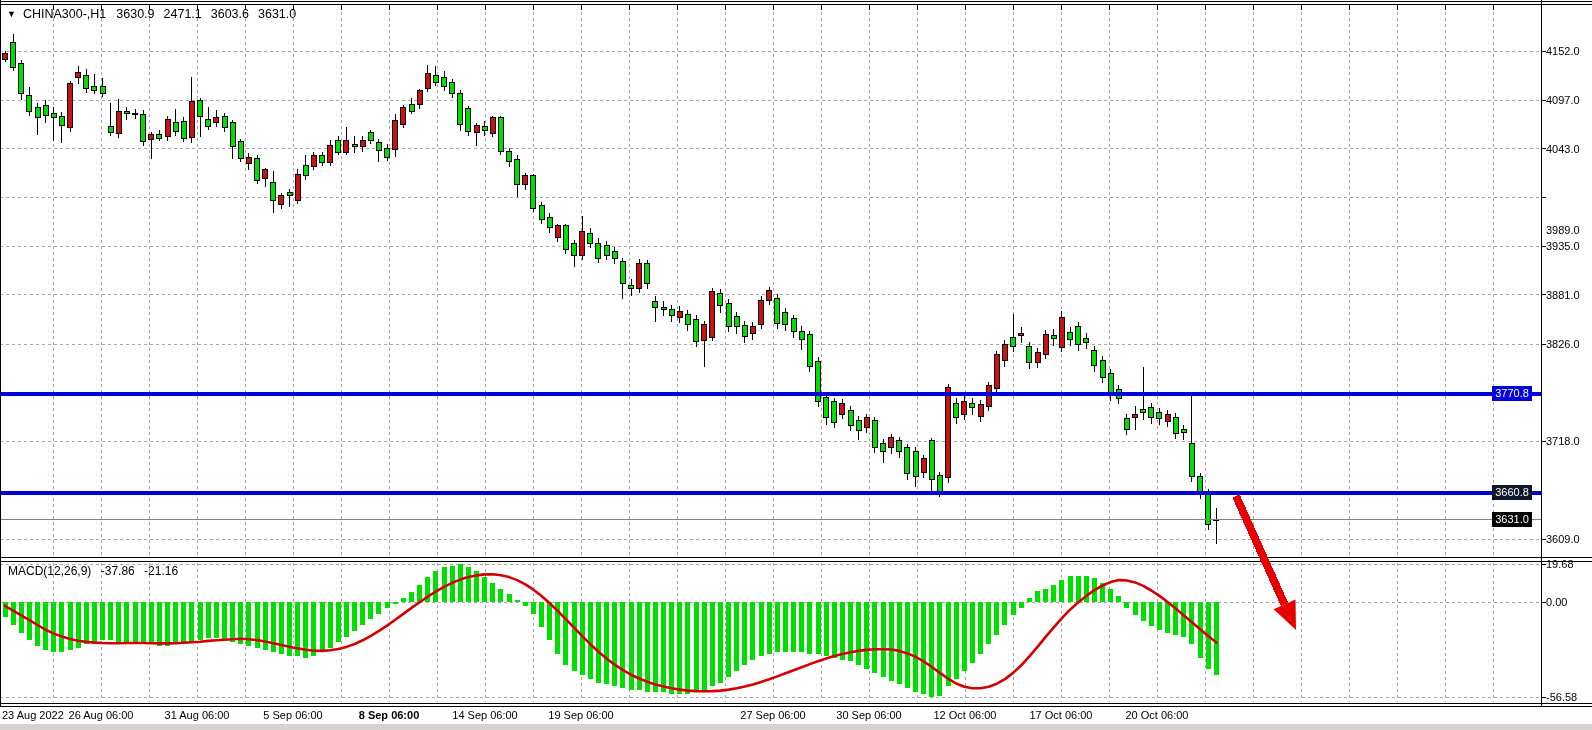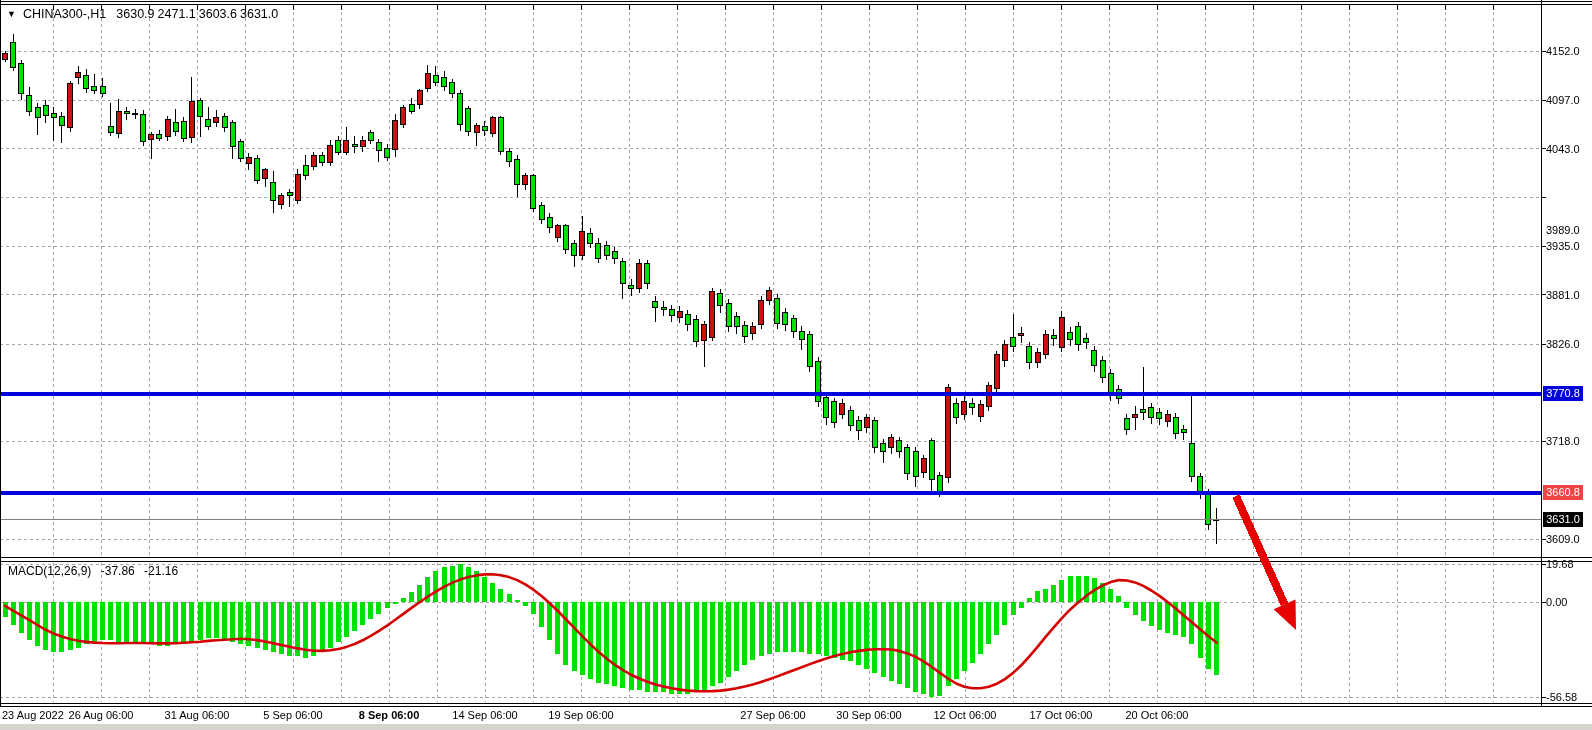--- a/index.html
+++ b/index.html
@@ -3,26 +3,26 @@
 <meta charset="utf-8">
 <style>
   html,body{margin:0;padding:0;background:#fff;}
   .root{position:relative;width:1592px;height:730px;background:#fff;overflow:hidden;
         font-family:"Liberation Sans",sans-serif;}
   svg{position:absolute;left:0;top:0;}
   .title-row{position:absolute;left:7px;top:7px;height:14px;display:flex;align-items:center;
              font-size:12.5px;color:#000;white-space:nowrap;z-index:5;}
   .title-row .tri{font-size:9px;margin-right:7px;cursor:pointer;line-height:12px;}
   .title-row .sym{margin-right:10px;}
-  .title-row .q{margin-right:3px;}
+  .title-row .q{margin-right:9px;}
   .macd-row{position:absolute;left:8px;top:564px;height:13px;font-size:12px;color:#000;
             white-space:nowrap;z-index:5;}
   .macd-row span{margin-right:6px;}
   .axis-label{position:absolute;font-size:11px;color:#000;white-space:nowrap;line-height:14px;z-index:4;}
-  .badge{position:absolute;left:1543px;width:40px;height:15px;font-size:11px;line-height:15px;
+  .badge{position:absolute;left:1492px;width:40px;height:15px;font-size:11px;line-height:15px;
          text-align:center;z-index:5;}
   .time-label{position:absolute;top:709px;font-size:11px;color:#000;white-space:nowrap;z-index:4;}
   .statusbar{position:absolute;left:0;top:723px;width:1592px;height:7px;border-top:1px solid #fff;z-index:6;}
 </style>
 </head>
 <body>
 
 <div class="root">
 
   <svg id="chart-svg" width="1592" height="730" viewBox="0 0 1592 730">
@@ -945,21 +945,21 @@
       <div class="axis-label" style="left: 1546px; top: 44px;">4152.0</div>
       <div class="axis-label" style="left: 1546px; top: 93.445px;">4097.0</div>
       <div class="axis-label" style="left: 1546px; top: 141.991px;">4043.0</div>
       <div class="axis-label" style="left: 1546px; top: 190.537px; margin-top: 32px;">3989.0</div>
       <div class="axis-label" style="left: 1546px; top: 239.083px;">3935.0</div>
       <div class="axis-label" style="left: 1546px; top: 287.629px;">3881.0</div>
       <div class="axis-label" style="left: 1546px; top: 337.074px;">3826.0</div>
       <div class="axis-label" style="left: 1546px; top: 434.166px;">3718.0</div>
       <div class="axis-label" style="left: 1546px; top: 532.157px;">3609.0</div>
       <div class="badge" style="top: 386.199px; background: rgb(0, 0, 220); color: rgb(255, 255, 255);">3770.8</div>
-      <div class="badge" style="top: 485.089px; background: #ef4444; color: rgb(255, 255, 255);">3660.8</div>
+      <div class="badge" style="top: 485.089px; background: #0f172a; color: rgb(255, 255, 255);">3660.8</div>
       <div class="badge" style="top: 511.879px; background: rgb(0, 0, 0); color: rgb(255, 255, 255);">3631.0</div>
       <div class="axis-label" style="left: 1546px; top: 557.273px;">19.68</div>
       <div class="axis-label" style="left: 1546px; top: 595px;">0.00</div>
       <div class="axis-label" style="left: 1546px; top: 690.007px;">-56.58</div>
       <div class="time-label" style="left: 2px;">23 Aug 2022</div>
       <div class="time-label" style="left: 101px; transform: translateX(-50%);">26 Aug 06:00</div>
       <div class="time-label" style="left: 197px; transform: translateX(-50%);">31 Aug 06:00</div>
       <div class="time-label" style="left: 293px; transform: translateX(-50%);">5 Sep 06:00</div>
       <div class="time-label" style="left: 389px; transform: translateX(-50%); font-weight: bold;">8 Sep 06:00</div>
       <div class="time-label" style="left: 485px; transform: translateX(-50%);">14 Sep 06:00</div>

